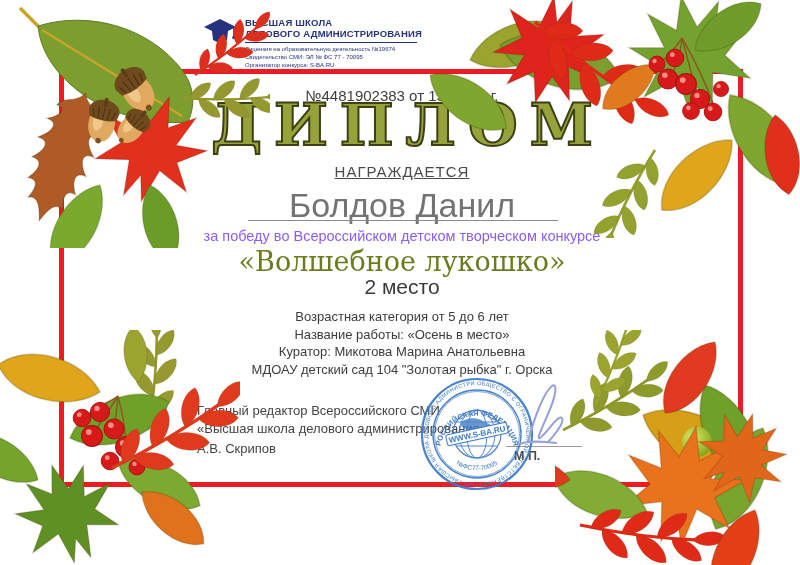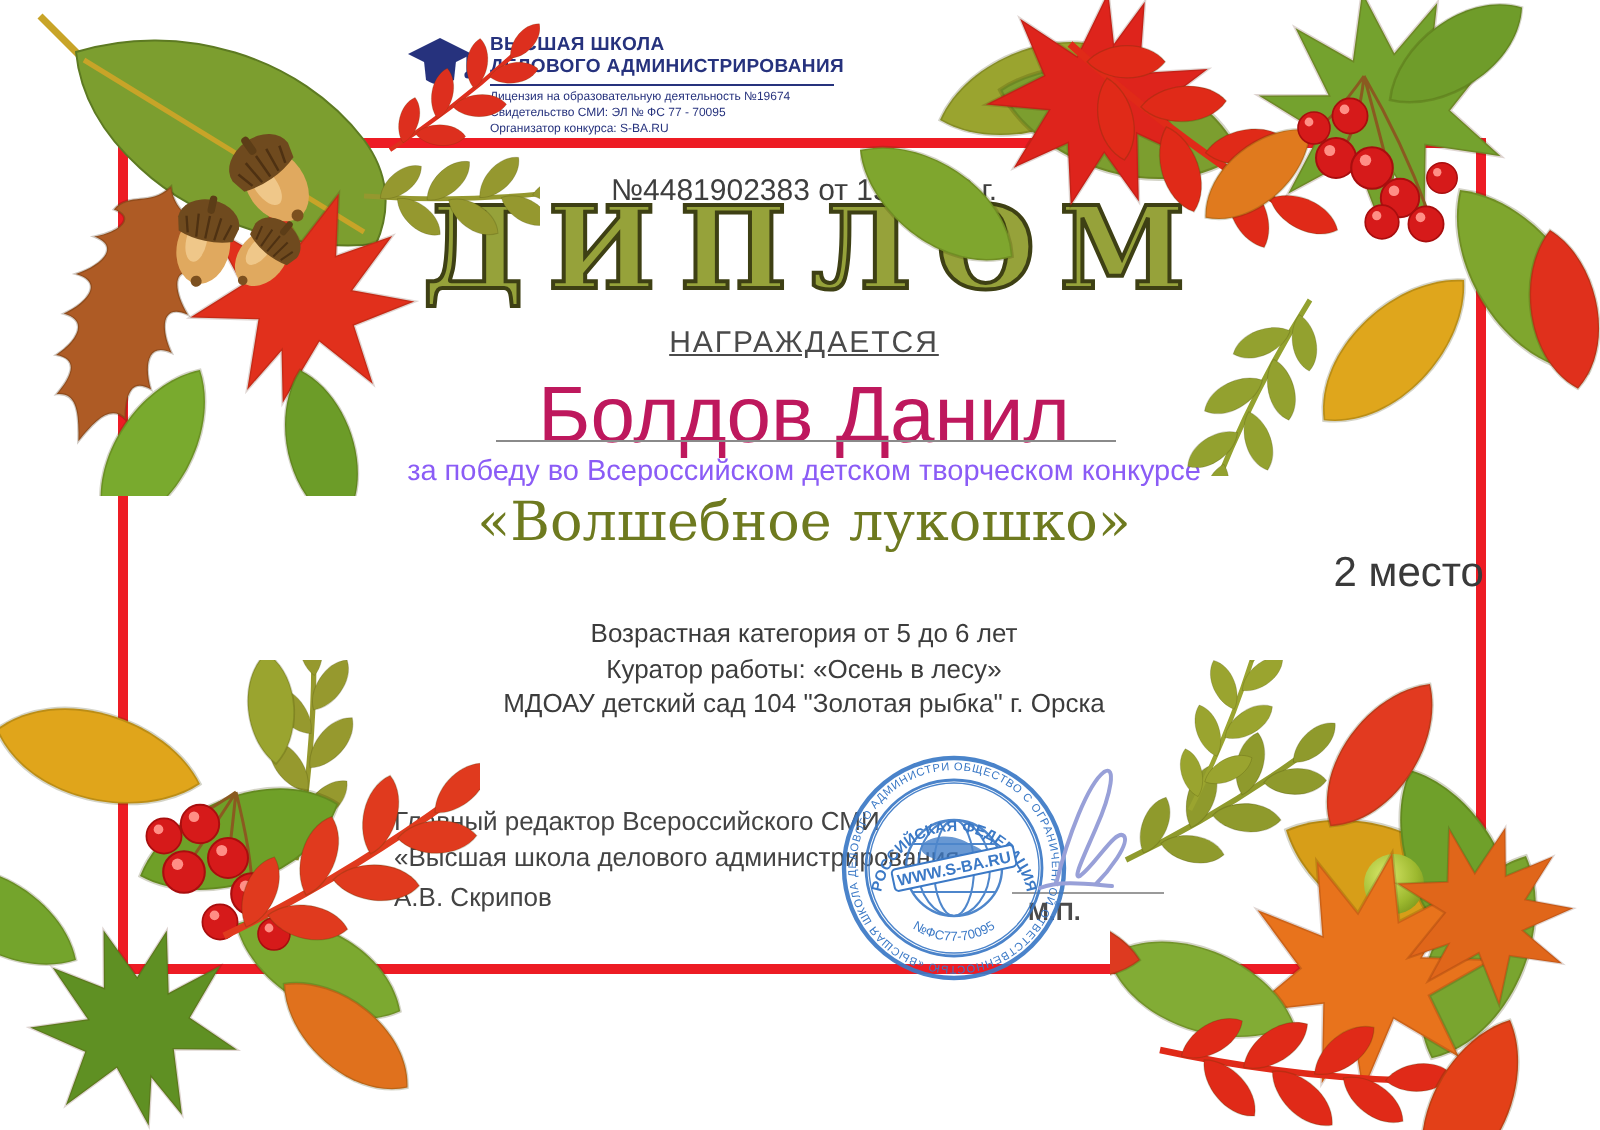--- a/index.html
+++ b/index.html
@@ -24,25 +24,25 @@
   
   .ccol{left:62px;width:680px;text-align:center;z-index:2;}
   .cert-number{top:87px;font-size:15px;color:#3E3E3E;}
   .cert-title{
     top:96px;font-size:57px;line-height:1;
     font-family:"DejaVu Serif", serif;font-weight:bold;
     color:#96A23A;-webkit-text-stroke:2px #3E4014;
     letter-spacing:12px;text-indent:12px;
   }
   .cert-awarded{top:163px;font-size:15px;letter-spacing:1px;color:#4A4A4A;text-decoration:underline;}
-  .cert-name{top:186px;font-size:40px;color:#be185d;}
+  .cert-name{top:186px;font-size:34px;color:#737373;}
   .name-line{left:248px;top:220px;width:310px;border-top:1.5px solid #8a8a8a;z-index:2;}
   .cert-reason{top:228px;font-size:14.5px;color:#8b5cf6;}
   .cert-contest{top:246px;font-size:27px;font-family:"DejaVu Serif", serif;font-weight:normal;color:#6E7A1F;}
-  .cert-place{top:275px;font-size:21px;color:#3A3A3A;text-align:right;}
+  .cert-place{top:275px;font-size:21px;color:#3A3A3A;}
   .cert-details{top:308px;font-size:13px;line-height:17.5px;color:#3C3C3C;}
   
   .sign-block{left:197px;top:402px;font-size:13px;line-height:17.5px;color:#444;z-index:2;}
   .sign-name{margin-top:3px;}
   .mp-line{left:506px;top:446px;width:76px;border-top:1px solid #9a9a9a;z-index:2;}
   .mp-label{left:514px;top:449px;font-size:12.5px;color:#4a4a4a;z-index:2;font-weight:bold;}
   .stamp{left:420px;top:377px;z-index:3;}
   .signature{left:500px;top:380px;z-index:4;}
   .corner{z-index:5;pointer-events:none;}
   .tl{left:0;top:0;} .tr{left:430px;top:0;} .bl{left:0;top:330px;} .br{left:555px;top:330px;}
@@ -107,21 +107,22 @@
 <div class="abs ccol cert-number">№4481902383 от 15.09.22 г.</div>
 <div class="abs ccol cert-title">ДИПЛОМ</div>
 <div class="abs ccol cert-awarded">НАГРАЖДАЕТСЯ</div>
 <div class="abs ccol cert-name">Болдов Данил</div>
 <div class="abs name-line"></div>
 <div class="abs ccol cert-reason">за победу во Всероссийском детском творческом конкурсе</div>
 <div class="abs ccol cert-contest">«Волшебное лукошко»</div>
 <div class="abs ccol cert-place">2 место</div>
 <div class="abs ccol cert-details">
   <div>Возрастная категория от 5 до 6 лет</div>
-  <div>Куратор работы: «Осень в лесу»</div>
+  <div>Название работы: «Осень в место»</div>
+  <div>Куратор: Микотова Марина Анатольевна</div>
   <div>МДОАУ детский сад 104 "Золотая рыбка" г. Орска</div>
 </div>
 
 <div class="abs sign-block">
   <div>Главный редактор Всероссийского СМИ</div>
   <div>«Высшая школа делового администрирования»</div>
   <div class="sign-name">А.В. Скрипов</div>
 </div>
 <div class="abs mp-line"></div>
 <div class="abs mp-label">М.П.</div>

